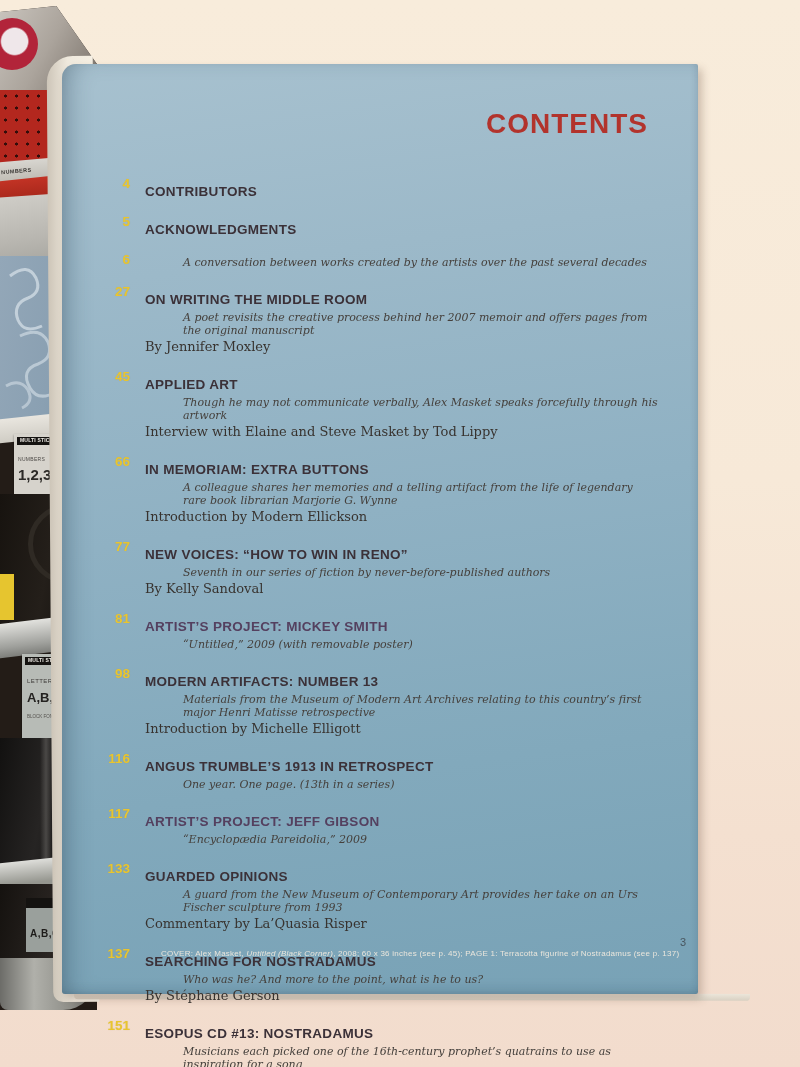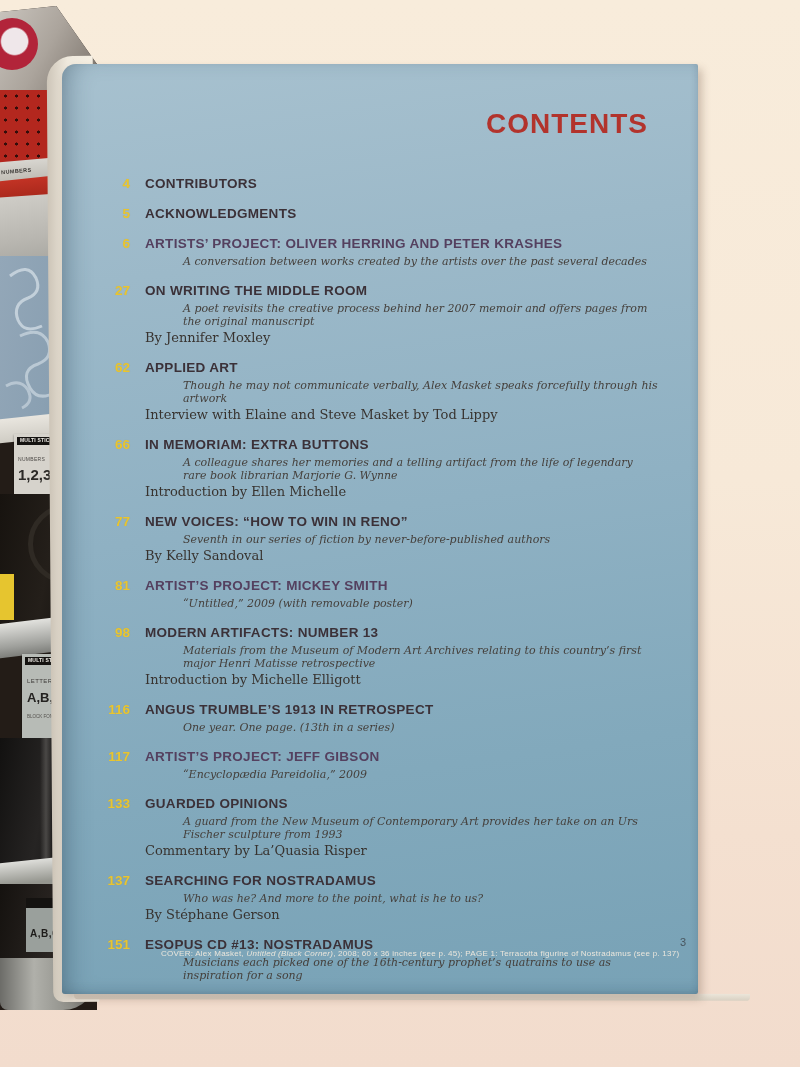--- a/index.html
+++ b/index.html
@@ -76,21 +76,21 @@
     font-size:28px;font-weight:bold;letter-spacing:1px;color:#b2332c;
   }
   .toc{margin-top:36px;}
   .entry{display:flex;margin-bottom:15px;}
   .entry-num{
     flex:0 0 68px;text-align:right;padding-right:15px;box-sizing:content-box;
     font-weight:bold;font-size:13.5px;line-height:15px;color:#e9c52f;
     text-shadow:0 0 1px rgba(120,90,0,.2);
   }
   .entry-body{flex:1;padding-right:40px;}
-  .entry-title{font-weight:bold;font-size:13.5px;line-height:15px;letter-spacing:.3px;color:#3b3138;}
+  .entry-title{font-weight:bold;font-size:13.5px;line-height:15px;letter-spacing:.3px;color:#3b3138;margin-top:8px;}
   .entry-title .it{}
   .accent-purple .entry-title{color:#54405f;}
   .entry-desc{
     font-family:"DejaVu Serif","Liberation Serif",serif;font-style:italic;
     font-size:11px;line-height:13px;color:#45403c;margin-top:4px;margin-left:38px;
   }
   .entry-byline{
     font-family:"DejaVu Serif","Liberation Serif",serif;
     font-size:13px;line-height:15px;color:#38332f;margin-top:2px;
   }
@@ -176,47 +176,46 @@
       <div class="entry">
     <div class="entry-num">5</div>
     <div class="entry-body">
       <div class="entry-title"><span>ACKNOWLEDGMENTS</span></div>
 
     </div>
   </div>
       <div class="entry accent-purple">
     <div class="entry-num">6</div>
     <div class="entry-body">
-      <div class="entry-title"><span>ARTISTS’ PROJECT: OLIVER HERRING AND PETER KRASHES</span></div>
       <div class="entry-desc">A conversation between works created by the artists over the past several decades</div>
 
     </div>
   </div>
       <div class="entry">
     <div class="entry-num">27</div>
     <div class="entry-body">
       <div class="entry-title"><span>ON WRITING </span><span class="it">THE MIDDLE ROOM</span></div>
       <div class="entry-desc">A poet revisits the creative process behind her 2007 memoir and offers pages from the original manuscript</div>
       <div class="entry-byline">By Jennifer Moxley</div>
     </div>
   </div>
       <div class="entry">
-    <div class="entry-num">62</div>
+    <div class="entry-num">45</div>
     <div class="entry-body">
       <div class="entry-title"><span>APPLIED ART</span></div>
       <div class="entry-desc">Though he may not communicate verbally, Alex Masket speaks forcefully through his artwork</div>
       <div class="entry-byline">Interview with Elaine and Steve Masket by Tod Lippy</div>
     </div>
   </div>
       <div class="entry">
     <div class="entry-num">66</div>
     <div class="entry-body">
       <div class="entry-title"><span>IN MEMORIAM: EXTRA BUTTONS</span></div>
       <div class="entry-desc">A colleague shares her memories and a telling artifact from the life of legendary rare book librarian Marjorie G. Wynne</div>
-      <div class="entry-byline">Introduction by Ellen Michelle</div>
+      <div class="entry-byline">Introduction by Modern Ellickson</div>
     </div>
   </div>
       <div class="entry">
     <div class="entry-num">77</div>
     <div class="entry-body">
       <div class="entry-title"><span>NEW VOICES: “HOW TO WIN IN RENO”</span></div>
       <div class="entry-desc">Seventh in our series of fiction by never-before-published authors</div>
       <div class="entry-byline">By Kelly Sandoval</div>
     </div>
   </div>

